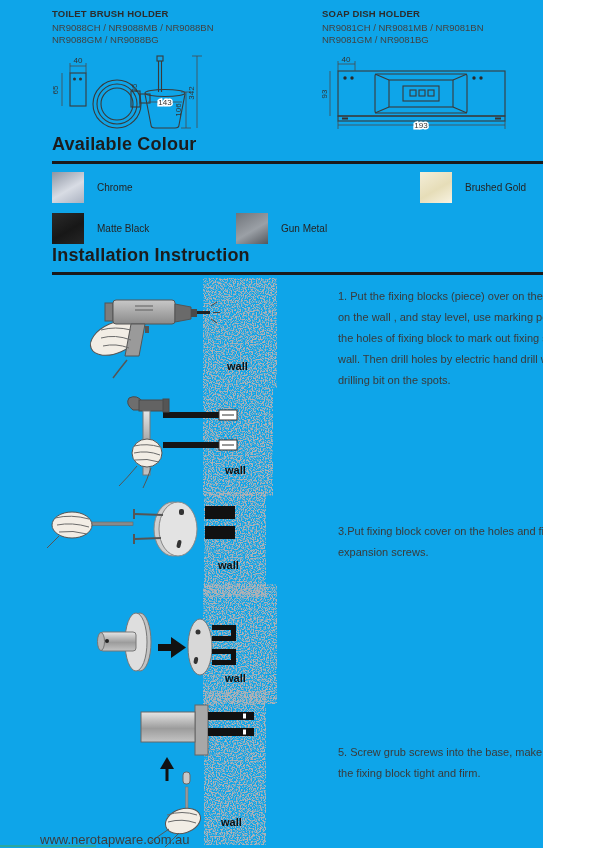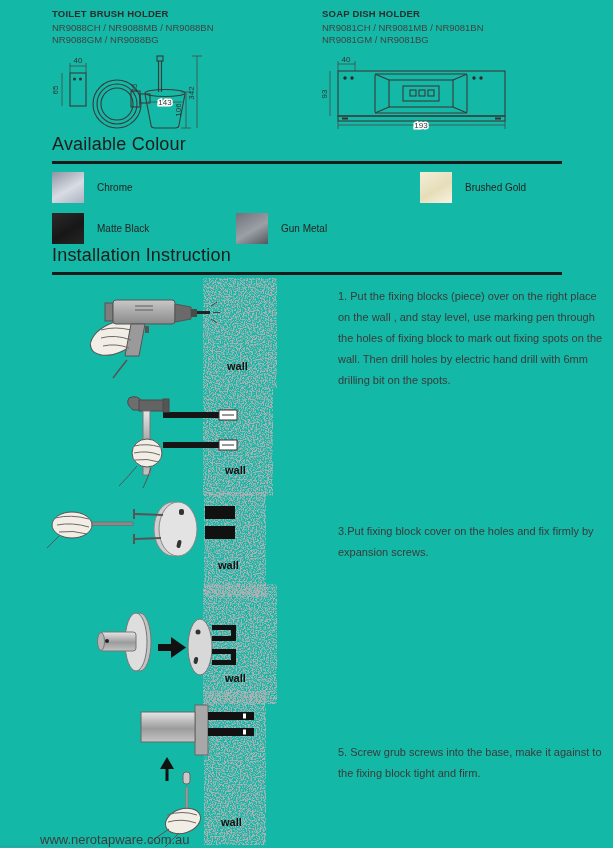--- a/index.html
+++ b/index.html
@@ -1,24 +1,24 @@
 <!DOCTYPE html>
 <html><head>
 <meta charset="utf-8">
 <style>
   * { box-sizing: border-box; }
   html, body { margin: 0; padding: 0; background: #ffffff; }
   .page {
-    position: relative; width: 613px; height: 848px; background: #14b8a6;
+    position: relative; width: 543px; height: 848px; background: #0ea5e9;
     font-family: "Liberation Sans", "DejaVu Sans", sans-serif; color: #2b2b2b; overflow: hidden;
   }
   .product-block { position: absolute; }
   .product-title { font-size: 9.5px; font-weight: bold; letter-spacing: .2px; color: #2c2c2c; margin: 0 0 3px 0; }
   .product-codes { font-size: 9.5px; color: #424242; line-height: 12px; }
-  .section-title { position: absolute; font-size: 18px; font-weight: normal; color: #1c1c1c; letter-spacing: .2px; }
+  .section-title { position: absolute; font-size: 18px; font-weight: bold; color: #1c1c1c; letter-spacing: .2px; }
   .rule { position: absolute; height: 3px; background: #1a1a1a; }
   .colour-item { position: absolute; display: flex; align-items: center; }
   .swatch { width: 32px; height: 31px; display: inline-block; background: #ccc; }
   .colour-label { font-size: 10px; color: #242424; margin-left: 13px; }
   .step-text { position: absolute; width: 272px; font-size: 11px; line-height: 21px; color: #3a3a3a; }
   .footer-site { position: absolute; font-size: 13px; color: #3d3d3d; }
   .accent-line { position: absolute; height: 2px; }
   svg { position: absolute; overflow: visible; }
   svg text { font-family: "Liberation Sans", "DejaVu Sans", sans-serif; }
   .dim { font-size: 8px; fill: #333; }

